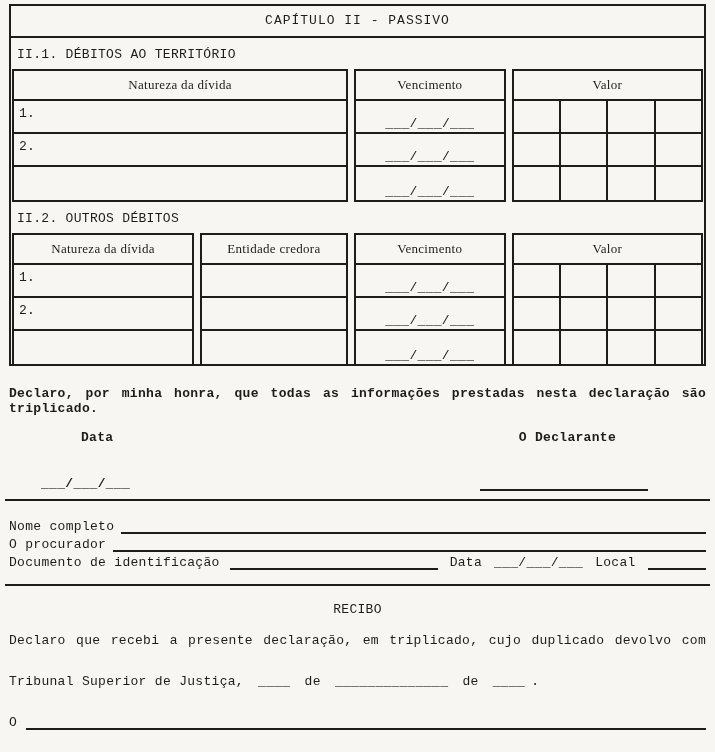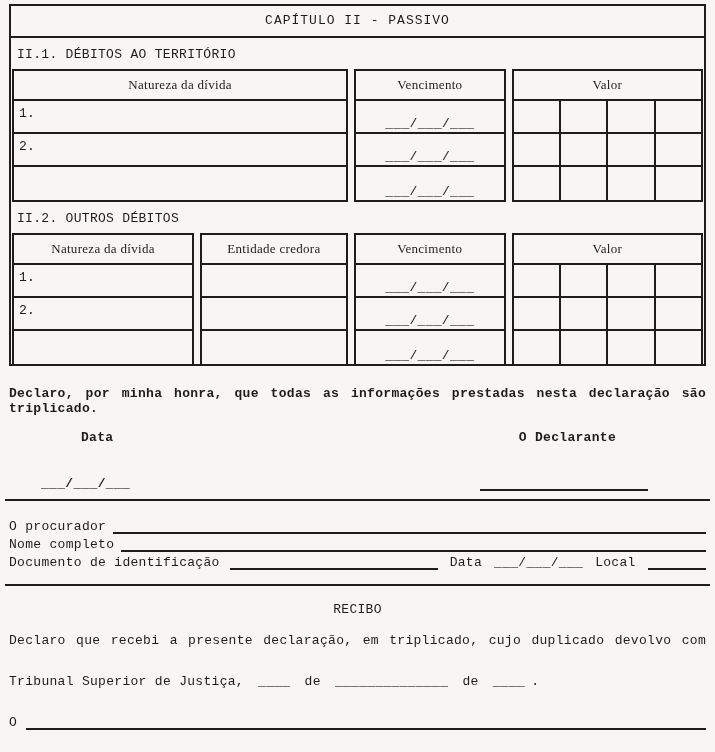--- a/index.html
+++ b/index.html
@@ -199,25 +199,25 @@
     <div class="sig-row">
       <span class="date-ph">___/___/___</span>
       <span class="sig-line"></span>
     </div>
   </div>
 
   <hr class="rule">
 
   <div class="proc-block">
     <div class="form-line">
+      <span>Nome completo</span>
+      <span class="blank grow ml6"></span>
+    </div>
+    <div class="form-line">
       <span>O procurador</span>
-      <span class="blank grow ml6"></span>
-    </div>
-    <div class="form-line">
-      <span>Nome completo</span>
       <span class="blank grow ml6"></span>
     </div>
     <div class="form-line">
       <span>Documento de identificação</span>
       <span class="blank doc-blank"></span>
       <span class="ml10">Data</span>
       <span class="ml10">___/___/___</span>
       <span class="ml10">Local</span>
       <span class="blank local-blank"></span>
     </div>

